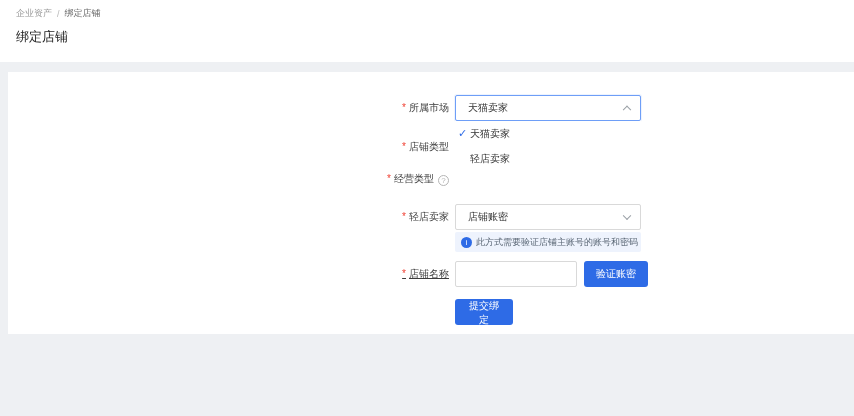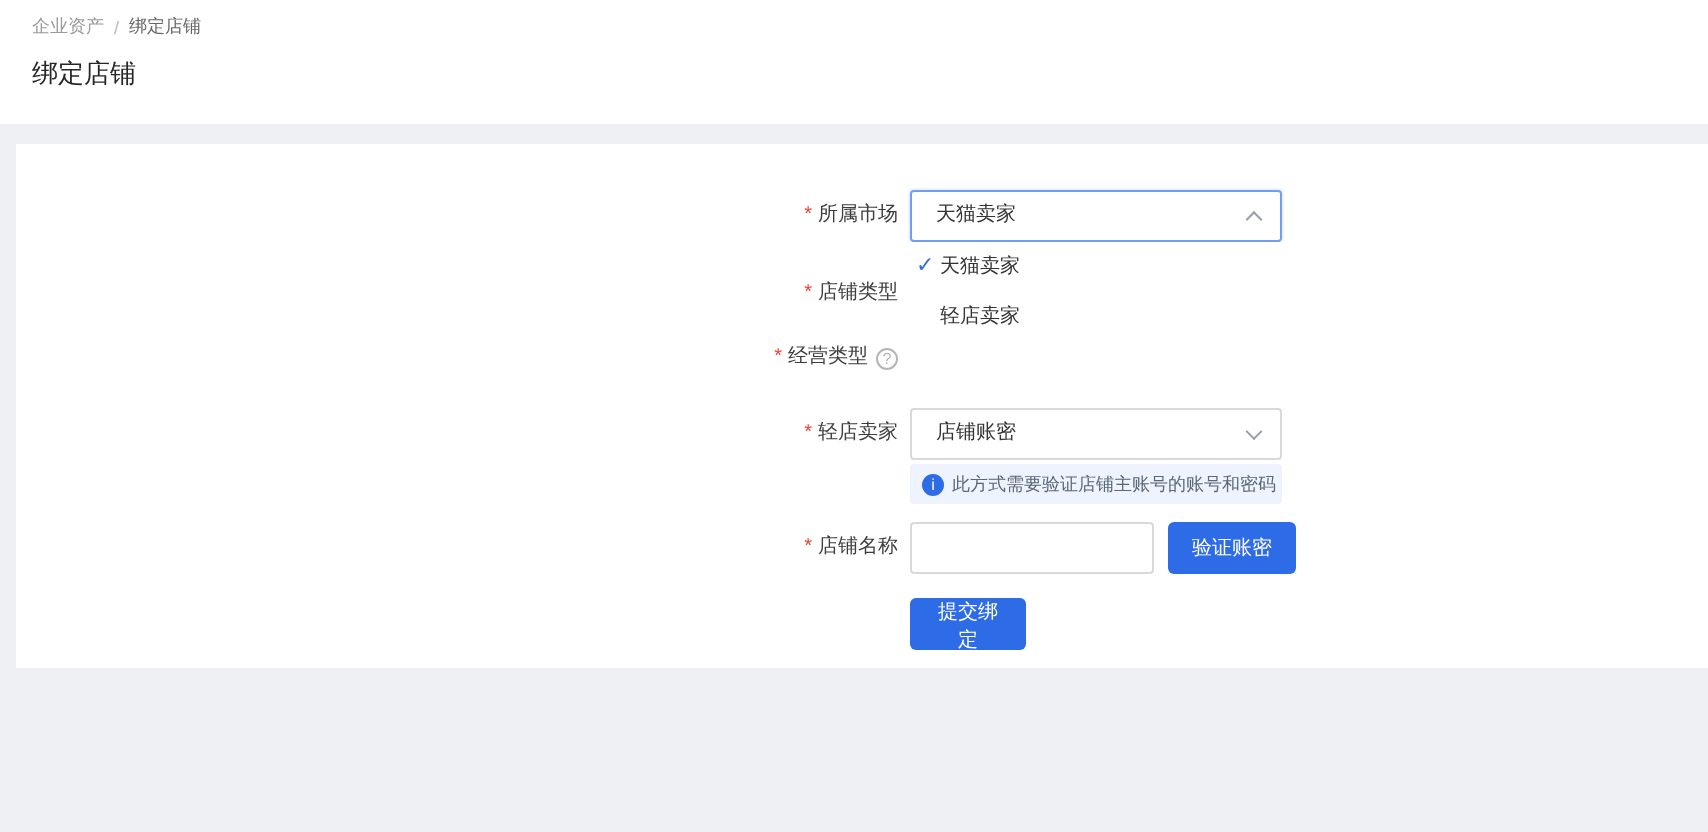--- a/index.html
+++ b/index.html
@@ -31,21 +31,21 @@
   }
   .f-label {
     position:absolute; left:0; width:441px; text-align:right;
     font-size:10px; color:#3d3d3d; line-height:26px; white-space:nowrap;
   }
   .req { color:#f04134; margin-right:3px; font-size:10px; }
   .row1 { top:23px; }
   .row2 { top:62px;text-align:right; }
   .row3 { top:94px;padding-left:21px; }
   .row4 { top:132px; }
-  .row5 { top:189px; }
+  .row5 { top:189px;text-decoration:underline; }
   .select {
     position:absolute; left:447px; width:186px; height:26px;
     border:1px solid #d9d9d9; border-radius:2px; background:#fff;
     font-size:10px; color:#333; line-height:24px; padding:0 22px 0 12px;
     cursor:pointer;
   }
   .select.focused { border-color:#6e9ef7; box-shadow:0 0 0 1px rgba(110,158,247,.12); }
   .sel1 { top:23px; }
   .sel2 { top:132px; }
   .caret {

